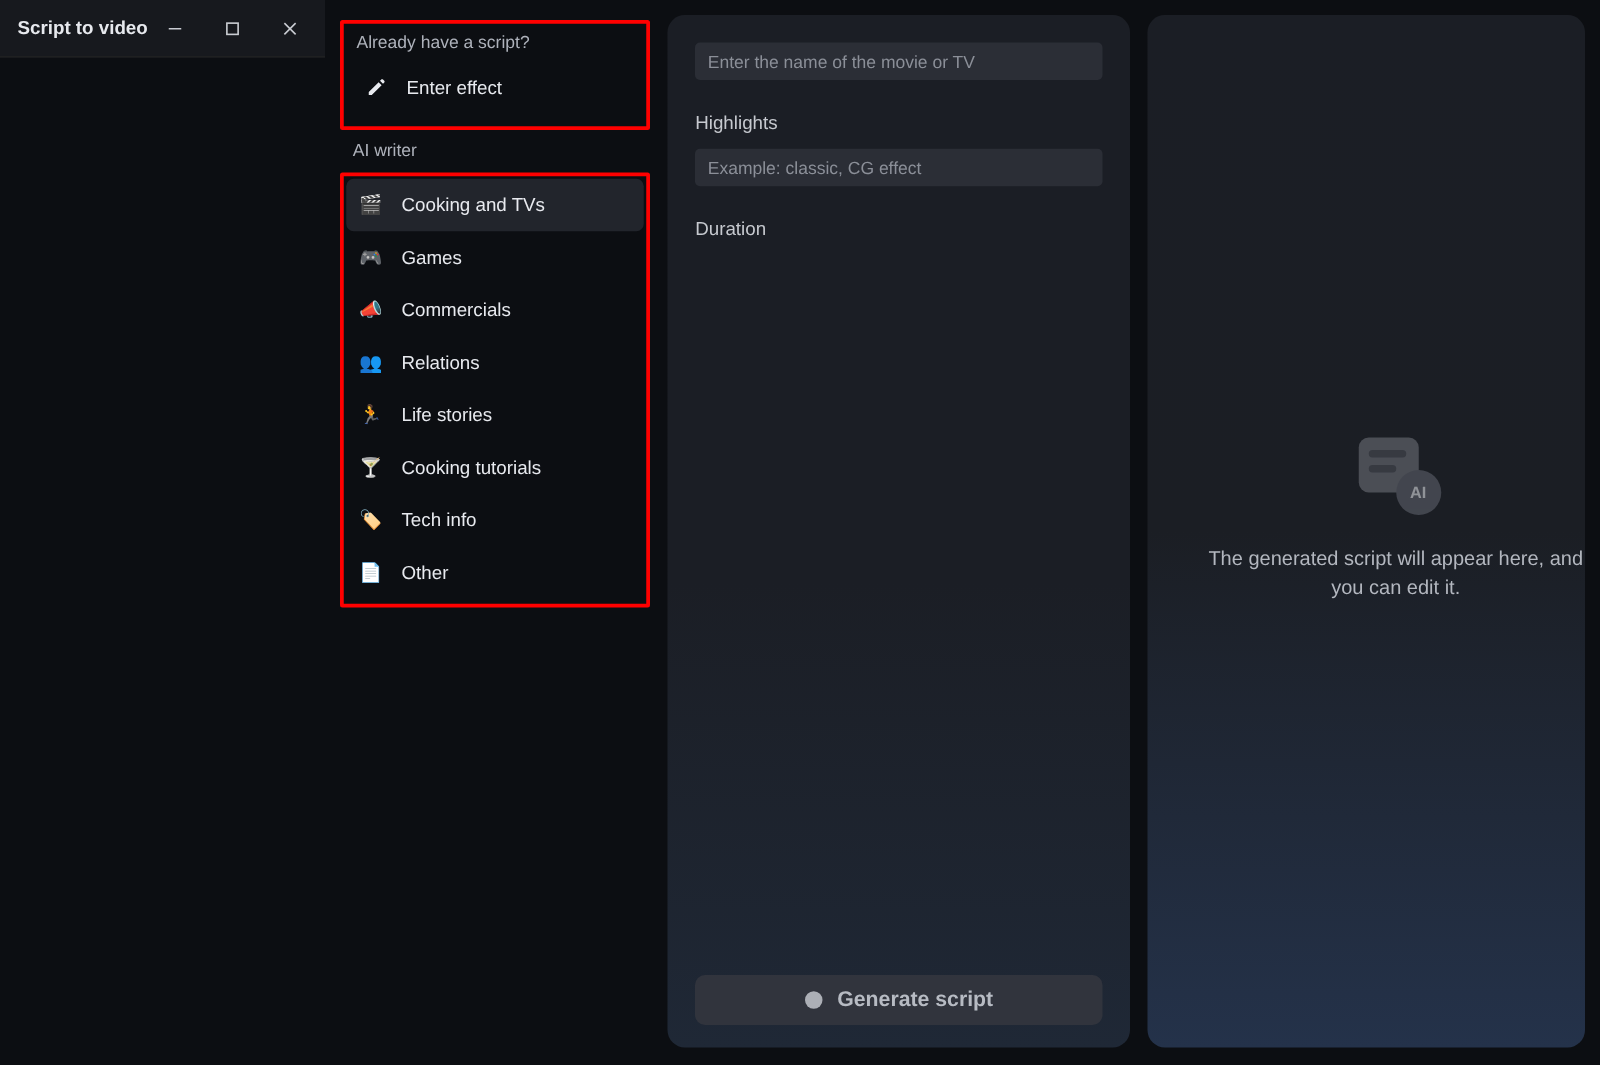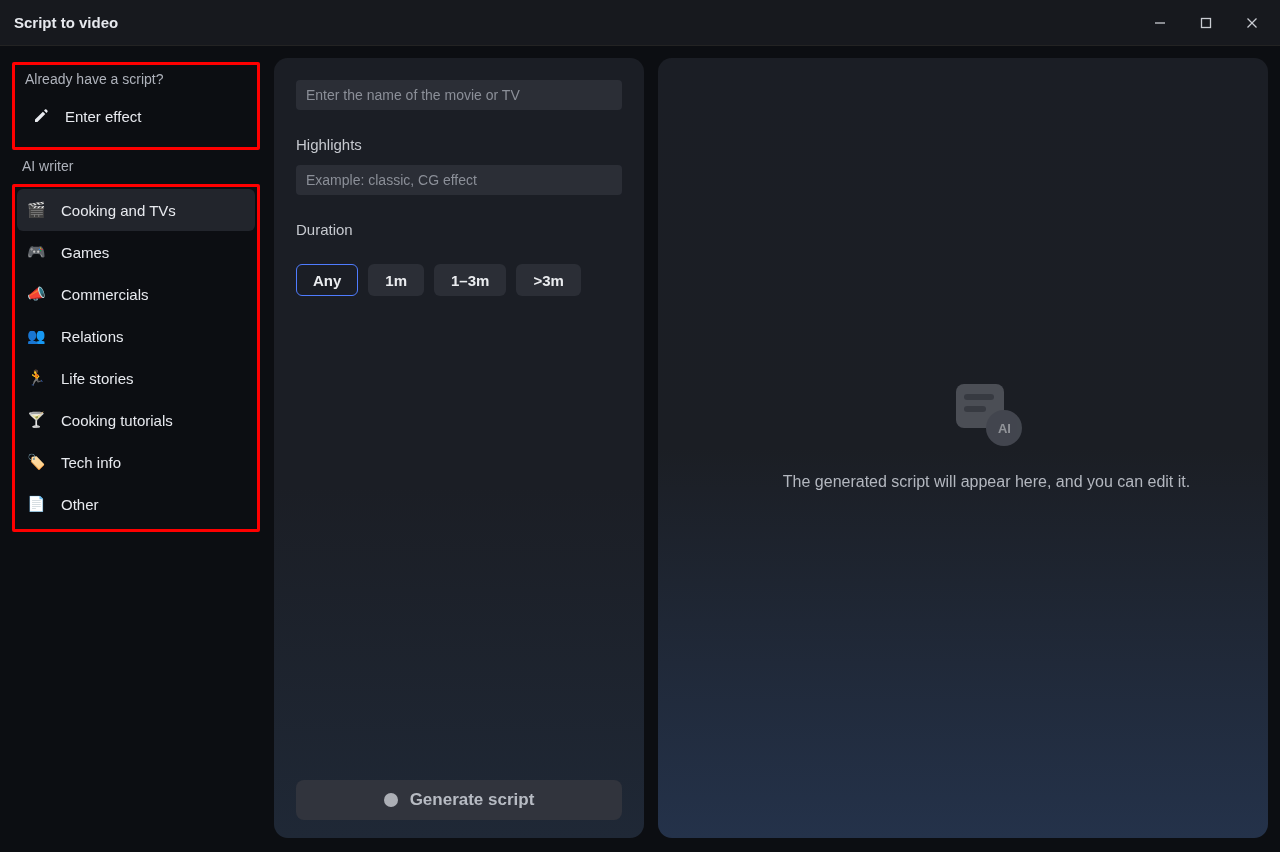--- a/index.html
+++ b/index.html
@@ -5,21 +5,21 @@
   * { box-sizing: border-box; margin: 0; padding: 0; }
   html, body {
     width: 1280px; height: 852px;
     background: #0c0e12;
     font-family: "Segoe UI", Arial, sans-serif;
     color: #d0d3d8;
     overflow: hidden;
   }
   .window {
     width: 100%; height: 100%;
-    display: flex; flex-direction: column;
+    display: flex; flex-direction: row;
     background: #0c0e12;
   }
   .titlebar {
     height: 46px;
     display: flex; align-items: center; justify-content: space-between;
     padding: 0 6px 0 14px;
     background: #17191e;
     border-bottom: 1px solid #232323;
   }
   .titlebar .title {
@@ -250,26 +250,20 @@
       <input class="input" placeholder="Enter the name of the movie or TV" style="">
 
       <div class="gap"></div>
 
       <div class="fld-label">Highlights</div>
       <input class="input" placeholder="Example: classic, CG effect" style="">
 
       <div class="gap"></div>
 
       <div class="fld-label">Duration</div>
-      <div class="dur-row">
-        <div class="dur-btn sel">Any</div>
-        <div class="dur-btn">1m</div>
-        <div class="dur-btn">1–3m</div>
-        <div class="dur-btn">&gt;3m</div>
-      </div>
 
       <div class="gen-btn">
         <span class="gen-dot"></span>
         <span>Generate script</span>
       </div>
     </div>
 
     <div class="panel preview-panel">
       <div class="empty">
         <div class="empty-ic">

